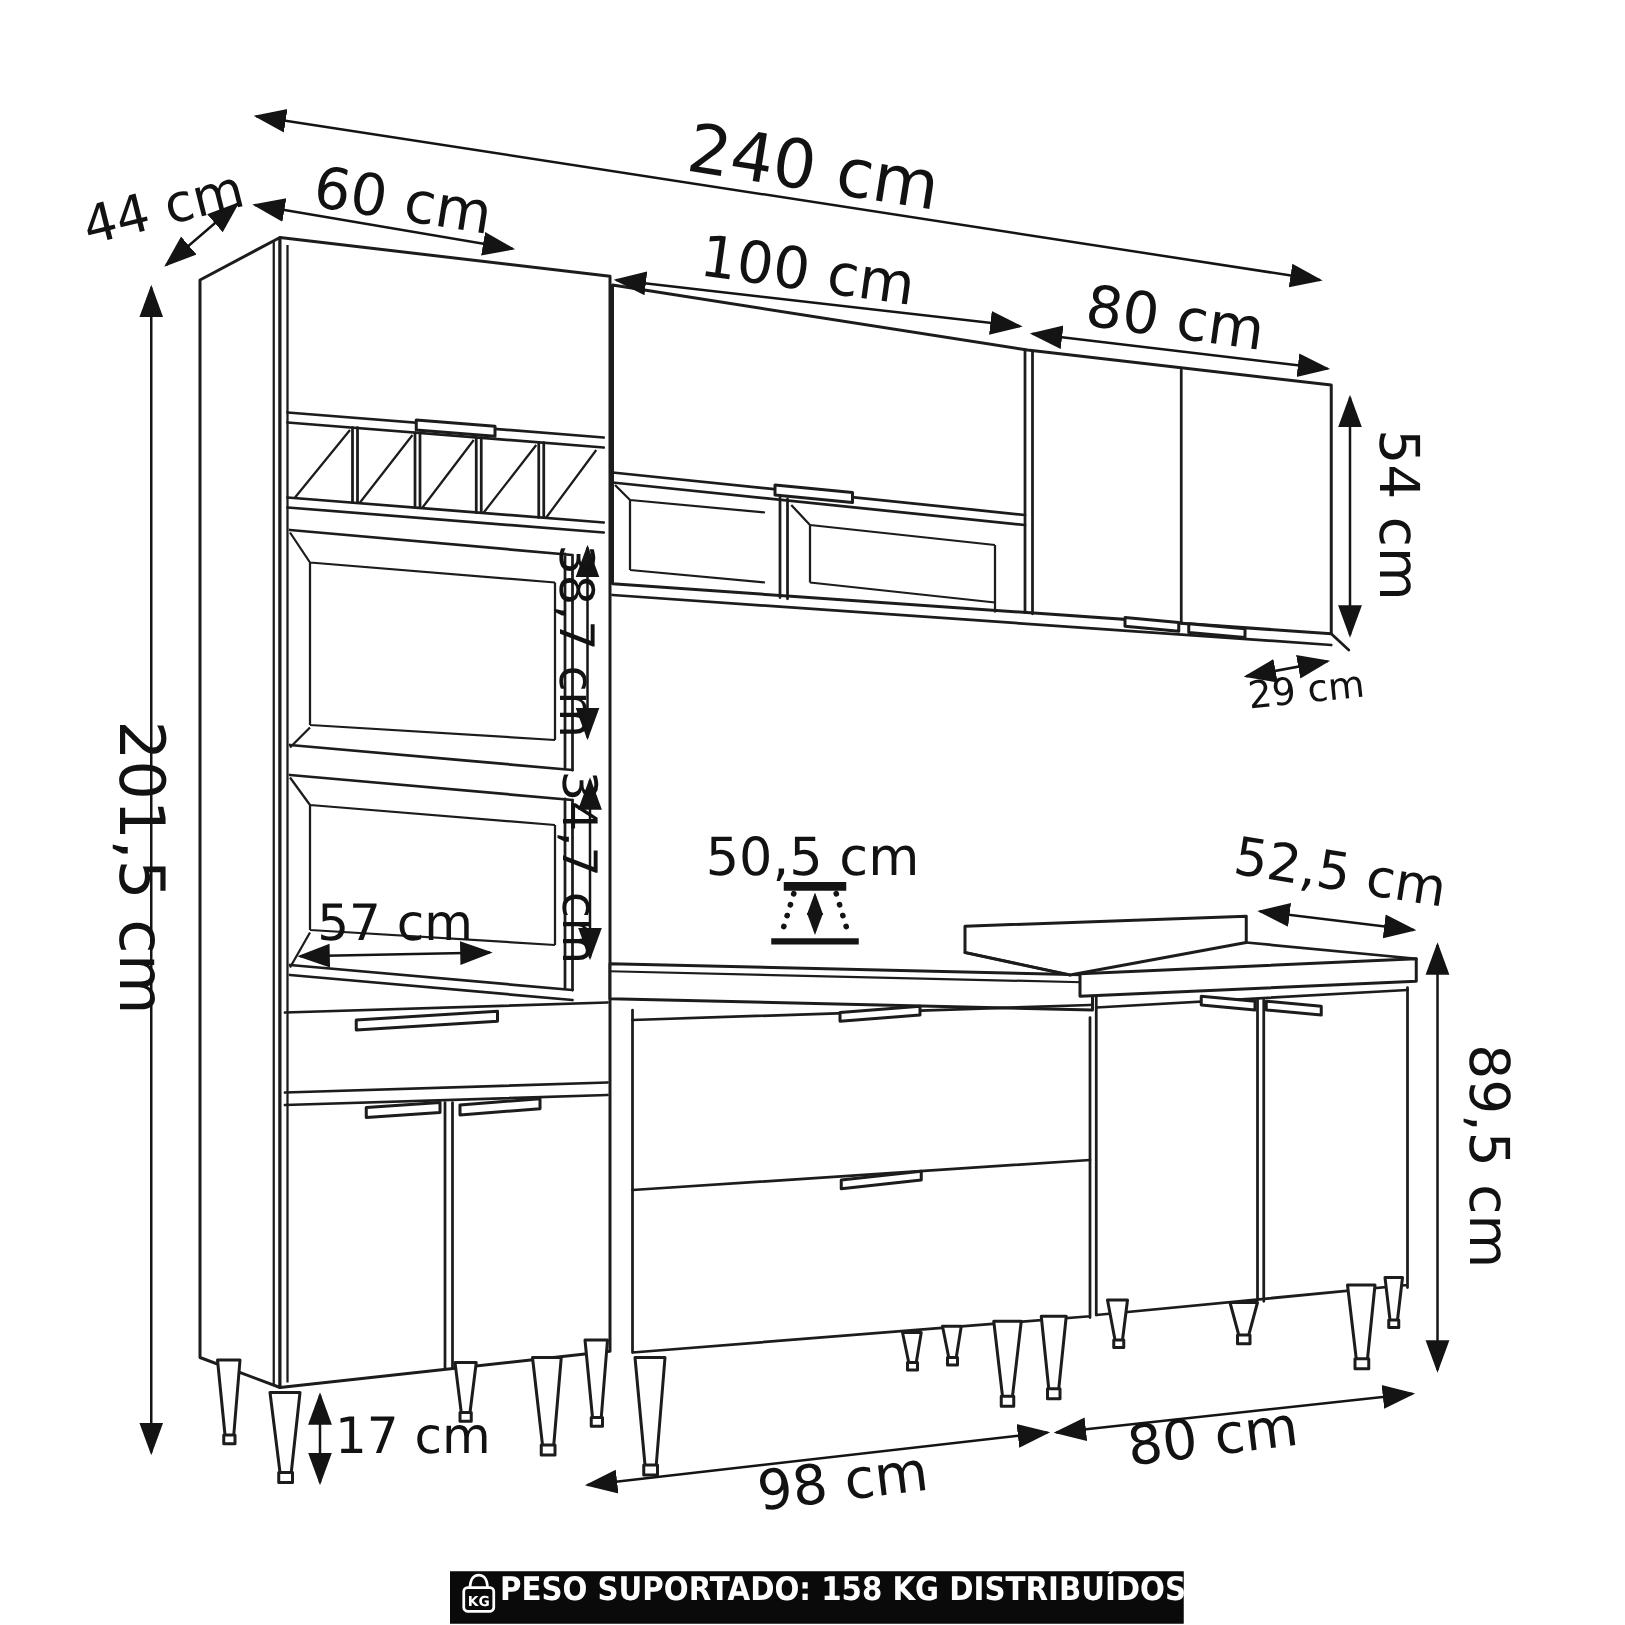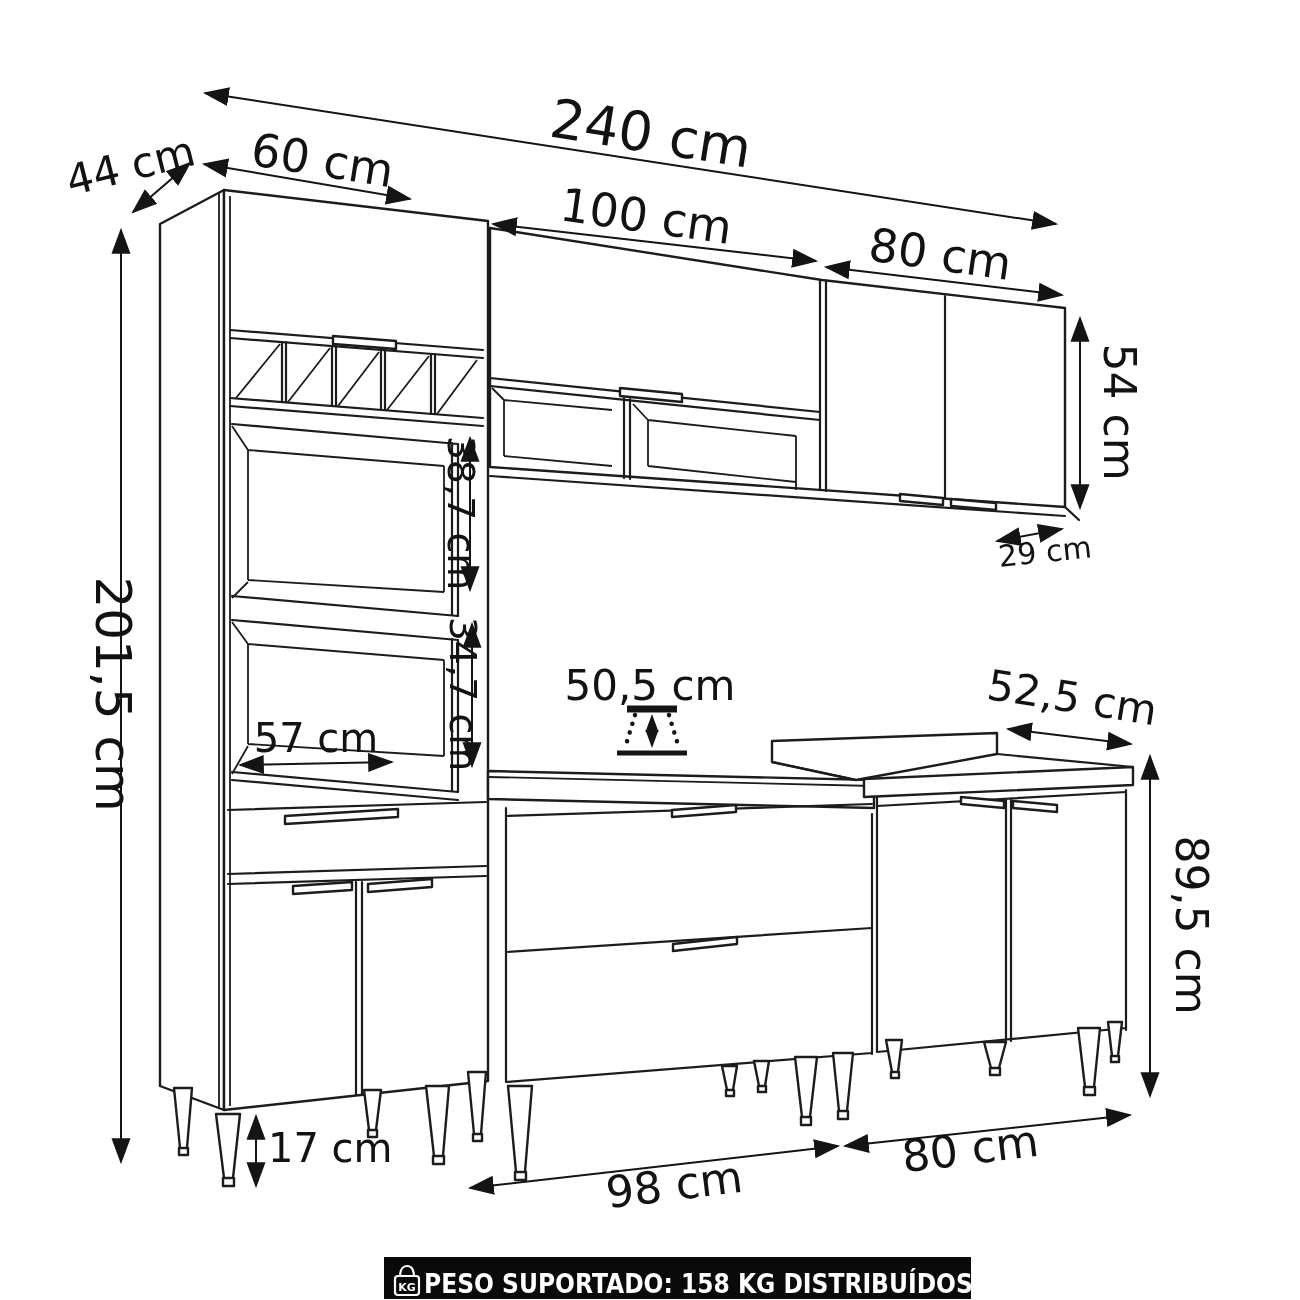--- a/index.html
+++ b/index.html
@@ -5,21 +5,21 @@
   html,body{margin:0;padding:0;background:#ffffff;}
   .stage{position:relative;width:1300px;height:1300px;background:#fff;overflow:hidden;
          font-family:"DejaVu Sans",sans-serif;}
   svg{position:absolute;left:0;top:0;}
   .fw{fill:#ffffff;stroke:#1c1c1c;stroke-width:2.4;stroke-linejoin:round;}
   .ln{fill:none;stroke:#1c1c1c;stroke-width:2.2;stroke-linejoin:round;stroke-linecap:round;}
   .thin{fill:none;stroke:#1c1c1c;stroke-width:1.8;stroke-linejoin:round;}
   .dl{fill:none;stroke:#141414;stroke-width:2;}
   .dim{font-family:"DejaVu Sans",sans-serif;fill:#121212;}
   .footer-bar{position:absolute;left:360px;top:1257px;width:587px;height:42px;
-      background:#0a0a0a;display:flex;align-items:flex-end;padding:0;box-sizing:border-box;margin-left:24px;}
+      background:#0a0a0a;display:flex;align-items:flex-start;padding:0;box-sizing:border-box;}
   .footer-bar .txt{color:#ffffff;font-size:26px;font-weight:bold;white-space:nowrap;
       letter-spacing:0px;transform:scaleX(0.9);transform-origin:left center;}
   .footer-bar svg{position:static;flex:0 0 auto;margin-left:6px;}
 </style>
 </head>
 <body>
 
 <div class="stage">
 <svg width="1300" height="1300" viewBox="0 0 1300 1300">
   <defs>

